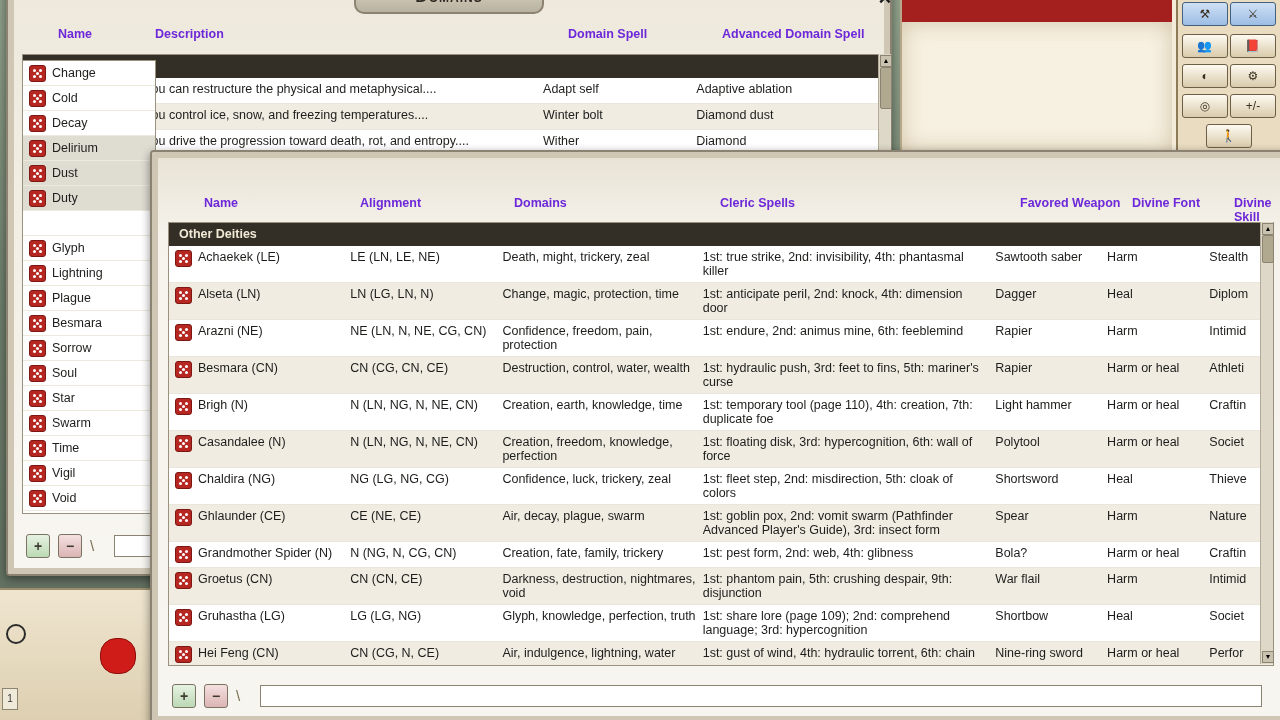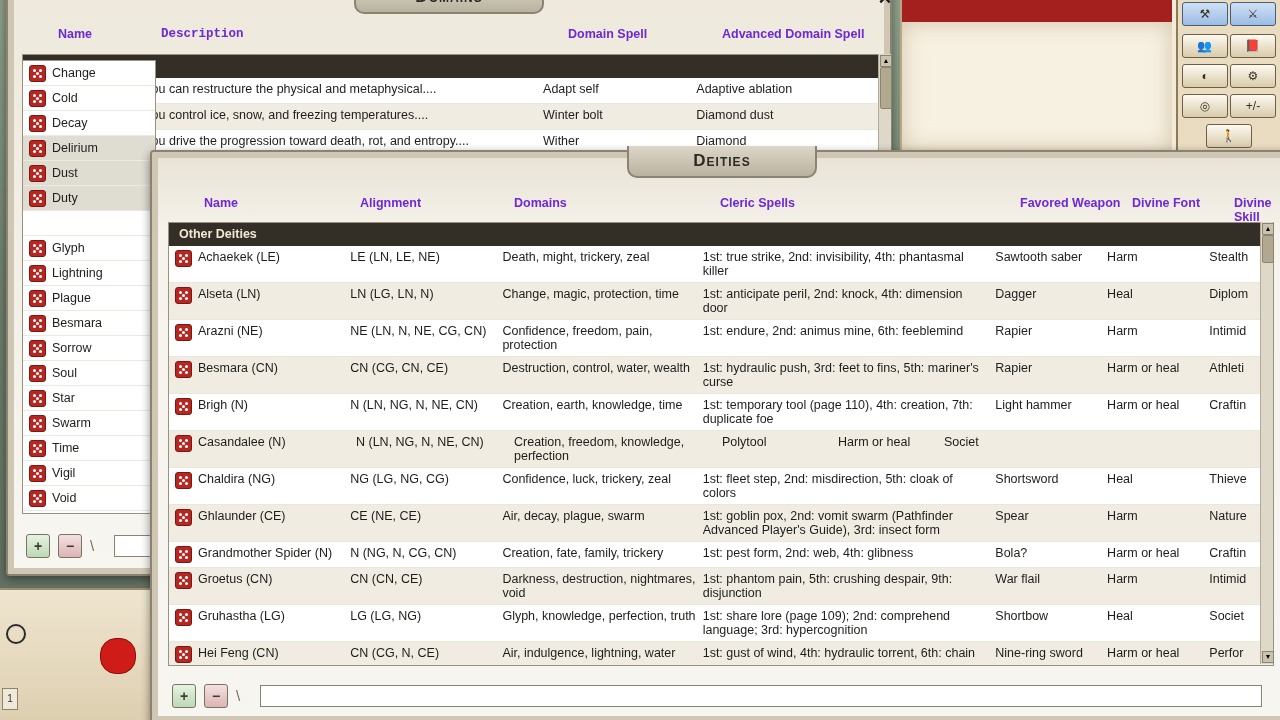--- a/index.html
+++ b/index.html
@@ -203,21 +203,21 @@
   <div style="position:absolute;left:2px;top:78px;width:14px;height:20px;background:#efe9da;border:1px solid #8d8570;font-size:10px;text-align:center;line-height:20px;color:#333;">1</div>
   <div style="position:absolute;left:6px;top:14px;width:16px;height:16px;border:2px solid #2b2b2b;border-radius:50%;"></div>
 </div>
 
 <div class="win" id="win-domains">
   <div class="win-frame"></div>
   <div class="win-title">Domains</div>
   <div class="close-x" style="right:-6px;top:0px;">×</div>
 
   <div class="col-head" style="left:50px;top:39px;">Name</div>
-  <div class="col-head" style="left:153px;top:39px;font-family:Liberation Mono, monospace;">Description</div>
+  <div class="col-head" style="left:147px;top:39px;">Description</div>
   <div class="col-head" style="left:560px;top:39px;">Domain Spell</div>
   <div class="col-head" style="left:714px;top:39px;">Advanced Domain Spell</div>
 
   <div class="list-wrap" style="left:14px;top:66px;width:856px;height:96px;">
     <div class="group-header">&nbsp;</div>
     <div id="domains-rows">
         <div class="row">
           <span class="dicon"></span>
           <span class="cell" style="width:88px">Change</span>
           <span class="cell" style="width:400px">You can restructure the physical and metaphysical....</span>
@@ -325,21 +325,20 @@
   <div style="position:absolute;left:18px;top:546px;display:flex;align-items:center;gap:8px;">
     <div class="fbtn" style="background:linear-gradient(180deg,#e6f2e2,#bcd9b4);">+</div>
     <div class="fbtn" style="background:linear-gradient(180deg,#f5e0e0,#dbb4b4);">−</div>
     <div style="width:16px;height:18px;color:#7a6f55;font-size:15px;">\</div>
     <div class="ftext" style="width:66px;" title=""></div>
   </div>
 </div>
 
 <div class="win" id="win-deities">
   <div class="win-frame"></div>
-  <div class="win-title">Deities</div>
 
   <div class="col-head" style="left:52px;top:44px;">Name</div>
   <div class="col-head" style="left:208px;top:44px;">Alignment</div>
   <div class="col-head" style="left:362px;top:44px;">Domains</div>
   <div class="col-head" style="left:568px;top:44px;">Cleric Spells</div>
   <div class="col-head" style="left:868px;top:44px;">Favored Weapon</div>
   <div class="col-head" style="left:980px;top:44px;">Divine Font</div>
   <div class="col-head" style="left:1082px;top:44px;">Divine Skill</div>
 
   <div class="list-wrap" style="left:16px;top:70px;width:1104px;height:442px;">
@@ -393,20 +392,21 @@
           <span class="cell" style="width:298px">1st: temporary tool (page 110), 4th: creation, 7th: duplicate foe</span>
           <span class="cell" style="width:110px">Light hammer</span>
           <span class="cell" style="width:100px">Harm or heal</span>
           <span class="cell" style="width:60px">Craftin</span>
         </div>
         <div class="row alt">
           <span class="dicon"></span>
           <span class="cell" style="width:152px">Casandalee (N)</span>
           <span class="cell" style="width:152px">N (LN, NG, N, NE, CN)</span>
           <span class="cell" style="width:202px">Creation, freedom, knowledge, perfection</span>
+          <span class="cell" style="width:298px">1st: floating disk, 3rd: hypercognition, 6th: wall of force</span>
           <span class="cell" style="width:110px">Polytool</span>
           <span class="cell" style="width:100px">Harm or heal</span>
           <span class="cell" style="width:60px">Societ</span>
         </div>
         <div class="row">
           <span class="dicon"></span>
           <span class="cell" style="width:152px">Chaldira (NG)</span>
           <span class="cell" style="width:152px">NG (LG, NG, CG)</span>
           <span class="cell" style="width:202px">Confidence, luck, trickery, zeal</span>
           <span class="cell" style="width:298px">1st: fleet step, 2nd: misdirection, 5th: cloak of colors</span>

